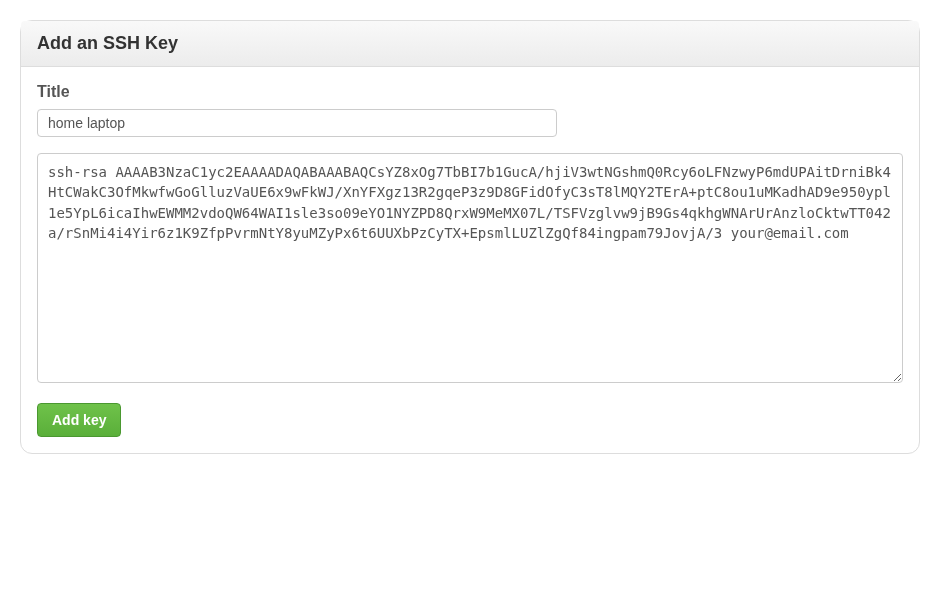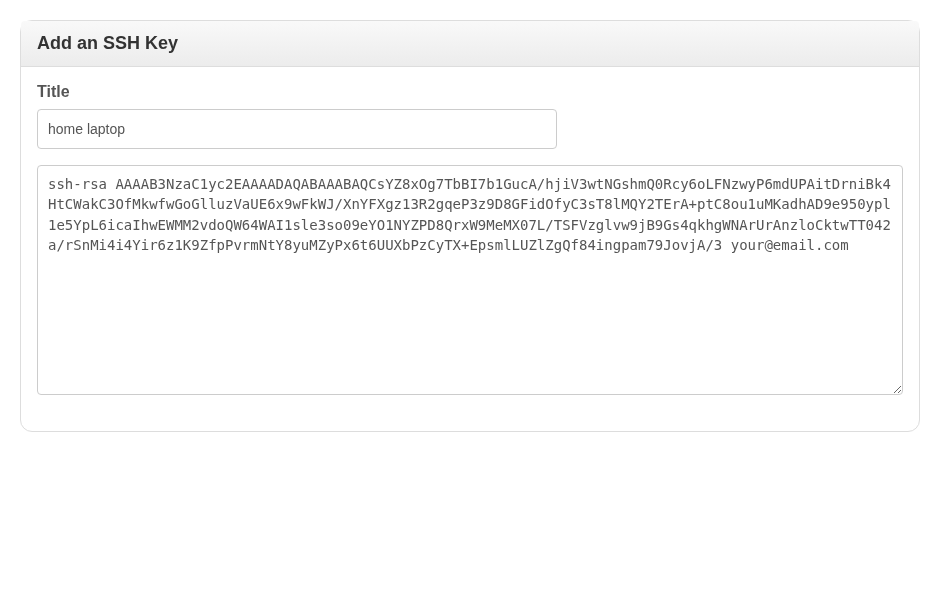--- a/index.html
+++ b/index.html
@@ -40,21 +40,21 @@
     margin-bottom: 8px;
   }
   .text-input {
     width: 60%;
     padding: 8px 10px;
     font-size: 14px;
     color: #555;
     border: 1px solid #ccc;
     border-radius: 4px;
     background: #fff;
-    height: 40px;
+    height: 28px;
   }
   .textarea-input {
     width: 100%;
     padding: 8px 10px;
     font-size: 14px;
     color: #555;
     border: 1px solid #ccc;
     border-radius: 4px;
     background: #fff;
     resize: both;
@@ -84,15 +84,16 @@
 
     <div class="form-group">
       <label class="form-label">Title</label>
       <input type="text" class="text-input" spellcheck="false" value="home laptop" style="">
     </div>
 
     <div class="form-group">
       <textarea class="textarea-input" spellcheck="true" style="">ssh-rsa AAAAB3NzaC1yc2EAAAADAQABAAABAQCsYZ8xOg7TbBI7b1GucA/hjiV3wtNGshmQ0Rcy6oLFNzwyP6mdUPAitDrniBk4HtCWakC3OfMkwfwGoGlluzVaUE6x9wFkWJ/XnYFXgz13R2gqeP3z9D8GFidOfyC3sT8lMQY2TErA+ptC8ou1uMKadhAD9e950ypl1e5YpL6icaIhwEWMM2vdoQW64WAI1sle3so09eYO1NYZPD8QrxW9MeMX07L/TSFVzglvw9jB9Gs4qkhgWNArUrAnzloCktwTT042a/rSnMi4i4Yir6z1K9ZfpPvrmNtY8yuMZyPx6t6UUXbPzCyTX+EpsmlLUZlZgQf84ingpam79JovjA/3 your@email.com</textarea>
     </div>
 
+    <button class="btn">Add key</button>
 
   </div>
 </div>
 
 </body></html>

